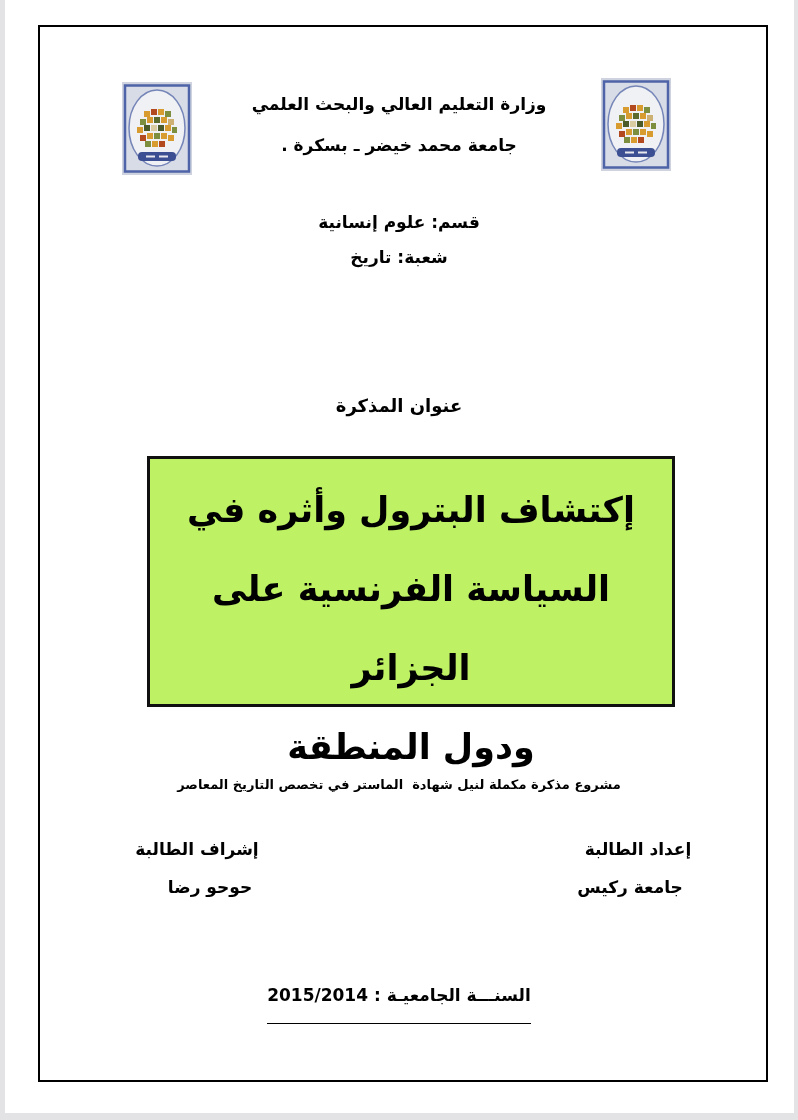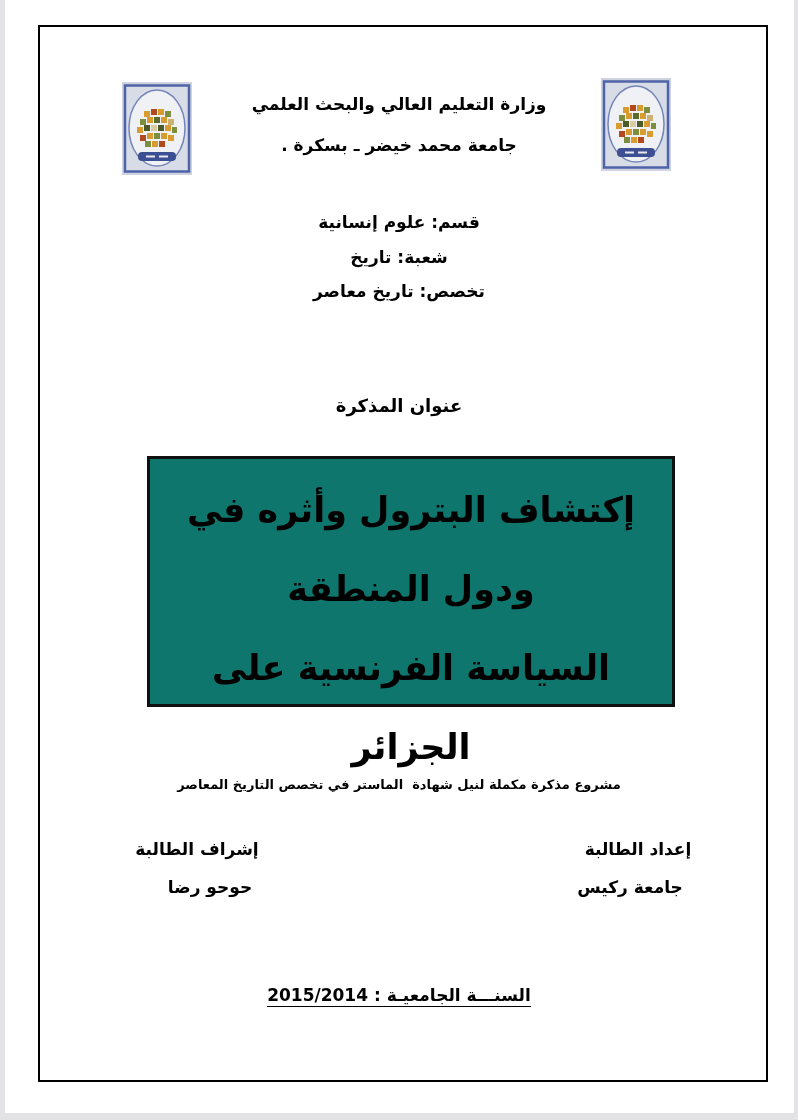--- a/index.html
+++ b/index.html
@@ -28,36 +28,36 @@
   .h-line{font-size:17px;line-height:28px;}
   .l-ministry{top:90px;}
   .l-university{top:131px;}
   .l-faculty{top:171px;}
   .l-department{top:208px;}
   .l-branch{top:243px;}
   .l-specialty{top:277px;}
   .memo-label{top:386px;font-size:18px;line-height:40px;}
   .title-box{
     position:absolute;left:147px;top:456px;width:528px;height:251px;
-    box-sizing:border-box;border:3px solid #101010;background:#0f766e;
+    box-sizing:border-box;border:3px solid #101010;background:#bef264;
     padding-top:12px;
   }
   .title-line{
     text-align:center;font-weight:bold;font-size:35px;line-height:79px;
     color:#000;direction:rtl;
   }
   .subtitle{top:770px;font-size:13px;line-height:30px;white-space:pre-wrap;}
   .credit{position:absolute;width:150px;text-align:center;font-weight:bold;
     font-size:17px;line-height:26px;color:#000;direction:rtl;}
   .c-student-label{left:563px;top:836px;}
   .c-student-name{left:555px;top:874px;}
   .c-supervisor-label{left:122px;top:836px;}
   .c-supervisor-name{left:135px;top:874px;}
   .year-line{top:980px;font-size:17px;line-height:30px;}
-  .year-underline{border-bottom:1.5px solid #000;padding-bottom:1px;}
+  .year-underline{border-bottom:1.5px solid #000;padding-bottom:18px;}
 </style>
 </head>
 <body>
 
 <div class="screen">
   <div class="page">
     <div class="frame"></div>
   </div>
 
   <div class="logo" style="left:122px;top:82px;">
@@ -137,28 +137,27 @@
       <rect x="16" y="70" width="38" height="9" rx="4" fill="#3c4f92"></rect>
       <rect x="24" y="73.5" width="9" height="2" fill="#e8e8ee"></rect>
       <rect x="37" y="73.5" width="9" height="2" fill="#e8e8ee"></rect>
     </svg>
   </div>
 
   <div class="txt h-line l-ministry">وزارة التعليم العالي والبحث العلمي</div>
   <div class="txt h-line l-university">جامعة محمد خيضر ـ بسكرة .</div>
   <div class="txt h-line l-department">قسم: علوم إنسانية</div>
   <div class="txt h-line l-branch">شعبة: تاريخ</div>
-  <div class="txt h-line l-specialty">تخصص: تاريخ معاصر</div>
 
   <div class="txt memo-label">عنوان المذكرة</div>
 
   <div class="title-box">
     <div class="title-line">إكتشاف البترول وأثره في</div>
+    <div class="title-line">السياسة الفرنسية على الجزائر</div>
     <div class="title-line">ودول المنطقة</div>
-    <div class="title-line">السياسة الفرنسية على الجزائر</div>
   </div>
 
   <div class="txt subtitle">مشروع مذكرة مكملة لنيل شهادة  الماستر في تخصص التاريخ المعاصر</div>
 
   <div class="credit c-student-label">إعداد الطالبة</div>
   <div class="credit c-student-name">جامعة ركيس</div>
   <div class="credit c-supervisor-label">إشراف الطالبة</div>
   <div class="credit c-supervisor-name">حوحو رضا</div>
 
   <div class="txt year-line">

